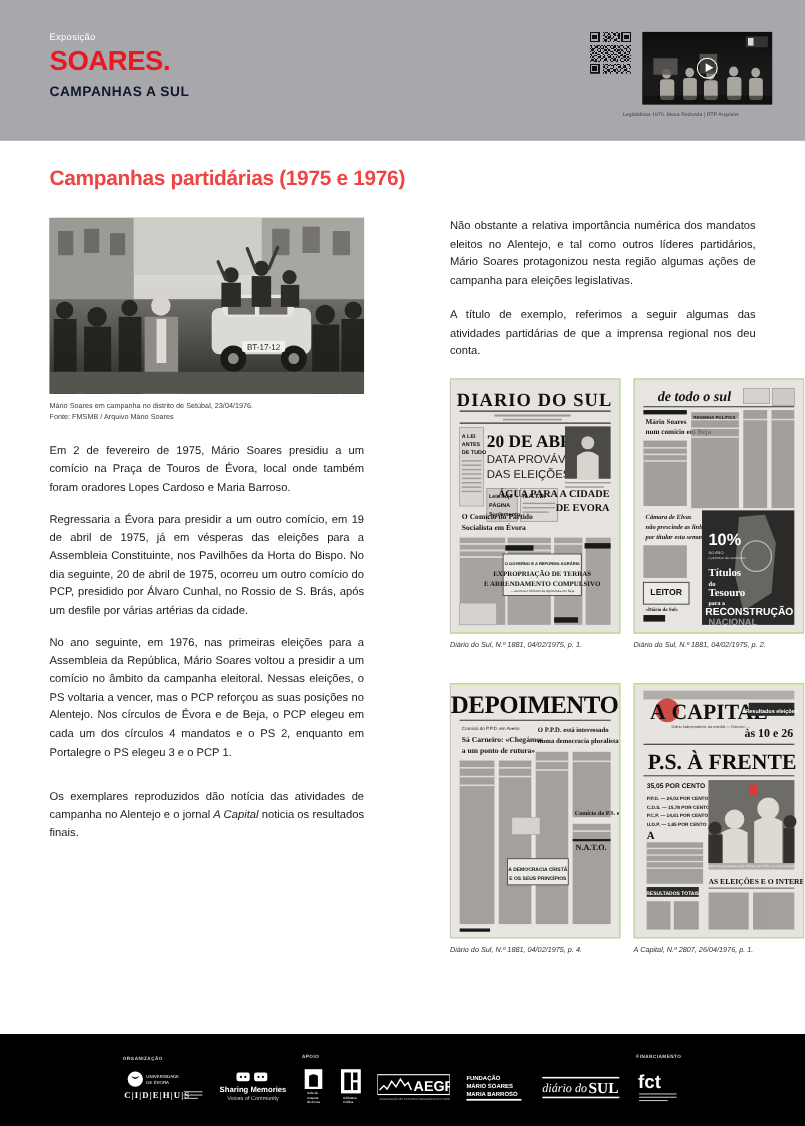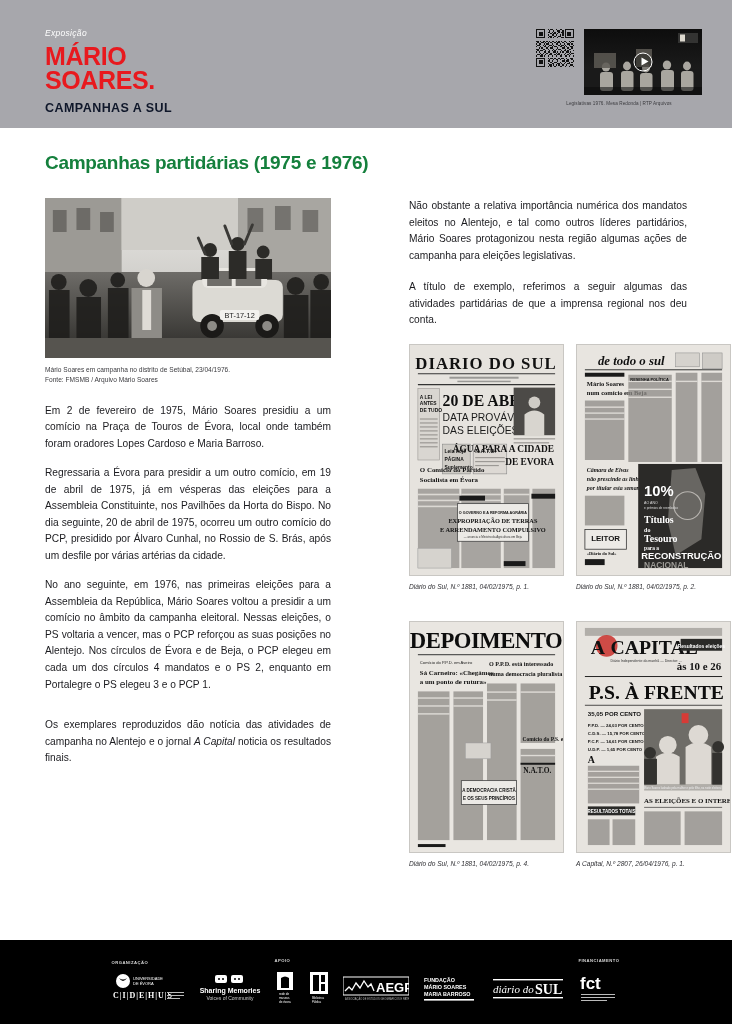--- a/index.html
+++ b/index.html
@@ -14,21 +14,21 @@
   
   .header {
     position: relative;
     height: 128px;
     background: #a7a7ac;
     width: 100%;
   }
   .brand { position: absolute; left: 45px; top: 28px; }
   .brand-eyebrow {
     color: #ffffff; font-size: 8.5px; letter-spacing: .3px;
-    font-weight: 400; margin-bottom: 6px; font-style: italic;
+    font-weight: 400; margin-bottom: 6px;
   }
   .brand-name {
     color: #e8191e; font-size: 25px; font-weight: 800;
     line-height: 0.97; letter-spacing: -0.4px;
   }
   .brand-sub {
     color: #0f172a; font-size: 12.5px; font-weight: 700;
     letter-spacing: .45px; margin-top: 8px;
   }
   .media-box { position: absolute; right: 30px; top: 29px; text-align: center; }
@@ -52,21 +52,21 @@
     border-bottom: 4.4px solid transparent;
   }
   .media-caption {
     margin-top: 6px; color: #3a3a3e; font-size: 4.6px;
     letter-spacing: .1px; width: 166px; text-align: center;
   }
 
   
   .content { position: relative; padding: 0 45px; }
   .page-title {
-    font-size: 19px; font-weight: 700; color: #15803d;
+    font-size: 19px; font-weight: 700; color: #ef4444;
     letter-spacing: -.3px; margin-top: 24px;
   }
   .columns { display: flex; gap: 34px; margin-top: 24px; }
   .col-left { width: 291px; }
   .col-right { width: 322px; padding-left: 44px; }
 
   
   .photo {
     width: 100%; height: 160px; position: relative;
     overflow: hidden; background: #15803d;
@@ -124,21 +124,20 @@
   .logo svg { display: block; }
 </style>
 </head>
 <body>
 
 <div class="page">
 
   <div class="header">
     <div class="brand">
       <div class="brand-eyebrow">Exposição</div>
-      <div class="brand-name">MÁRIO</div>
       <div class="brand-name">SOARES.</div>
       <div class="brand-sub">CAMPANHAS A SUL</div>
     </div>
 
     <div class="media-box">
       <div class="media-row">
         <svg class="qr" viewBox="0 0 29 29" shape-rendering="crispEdges">
           <rect width="29" height="29" fill="#a7a7ac"></rect>
           <g fill="#111">
             <rect x="0" y="0" width="7" height="7"></rect>

